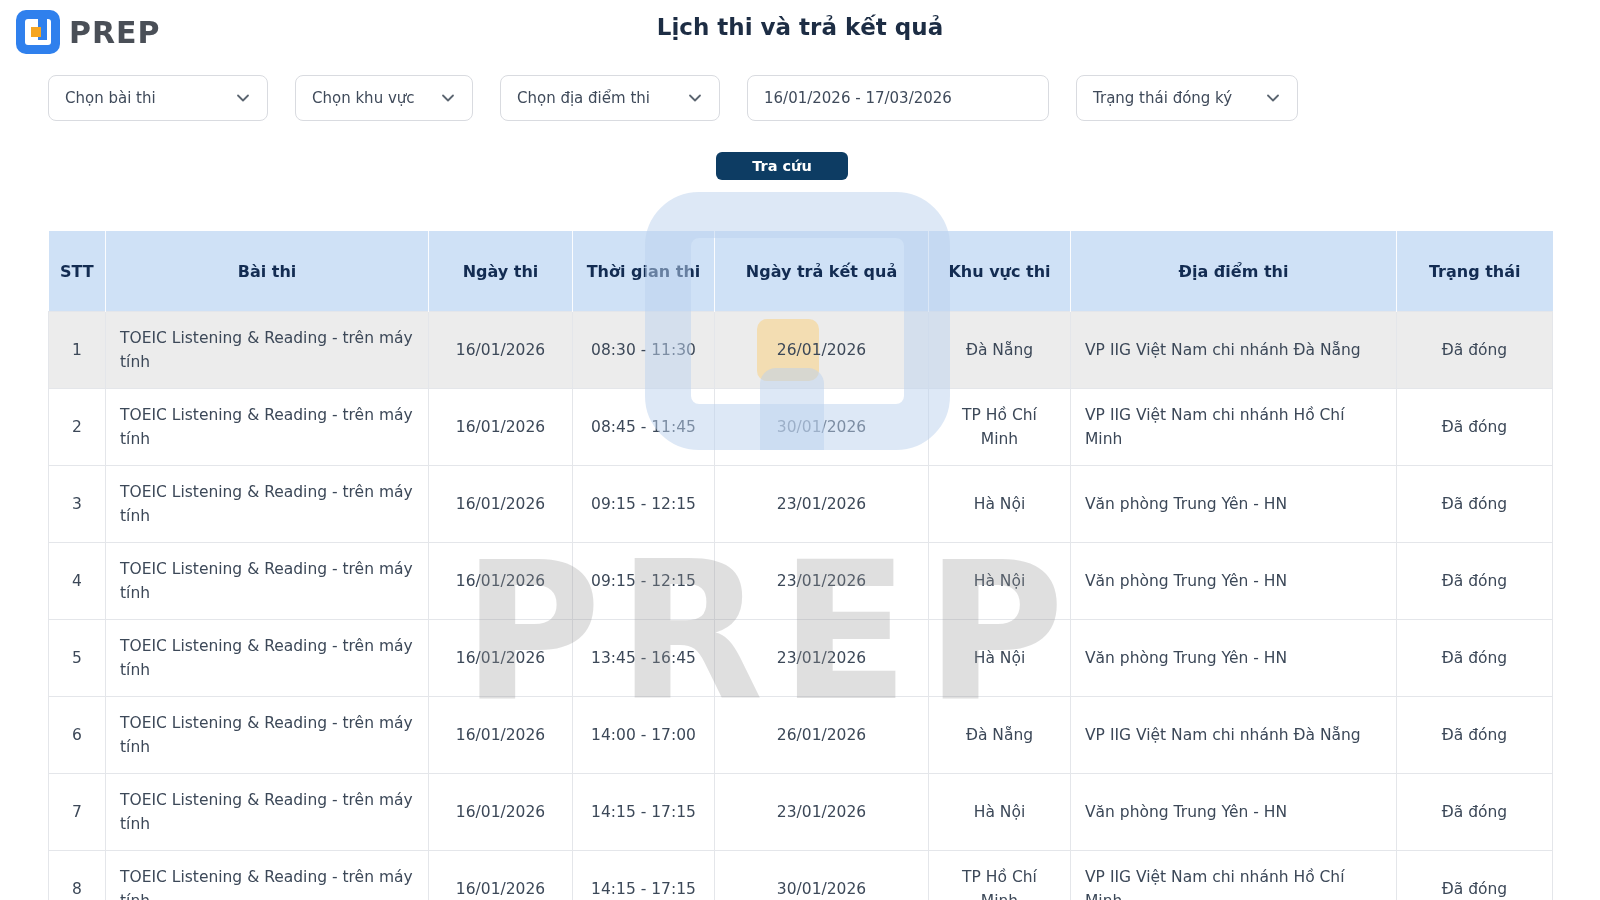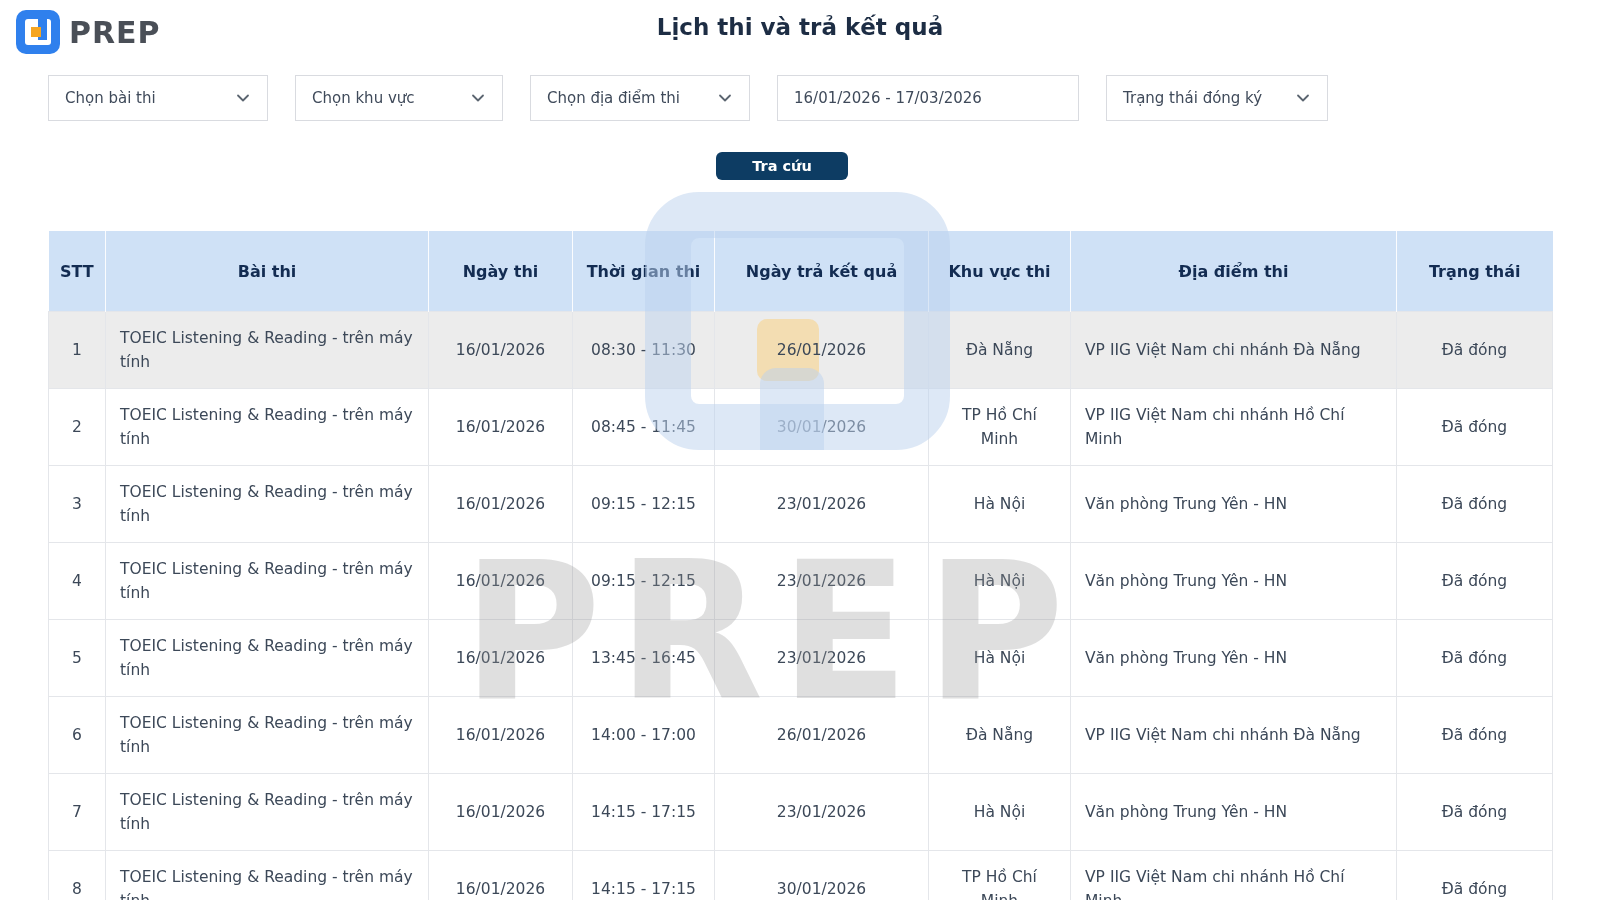--- a/index.html
+++ b/index.html
@@ -34,26 +34,26 @@
   .brand-name { font-size:30px; font-weight:700; color:#4a4f57; letter-spacing:1px; }
   .page-title {
     position:absolute; left:0; right:0; top:14px; margin:0; text-align:center;
     font-size:23px; font-weight:700; color:#1d2d44;
   }
 
   
   .filters { position:absolute; left:48px; top:75px; display:flex; gap:27px; }
   .select, .date-input {
     height:46px; box-sizing:border-box; background:#fff;
-    border:1px solid #d9dbe0; border-radius:0;
+    border:1px solid #d9dbe0; border-radius:8px;
     display:flex; align-items:center; justify-content:space-between;
     padding:8px 16px; font-size:15px; color:#3f4a5a; cursor:pointer;
   }
   .date-input { justify-content:flex-start; cursor:text; }
-  .w1{width:220px}.w2{width:208px}.w3{width:220px}.w4{width:302px}.w5{width:222px}
+  .w1{width:220px}.w2{width:178px}.w3{width:220px}.w4{width:302px}.w5{width:222px}
   .chev { width:16px; height:16px; flex:0 0 auto; margin-left:8px; }
 
   
   .actions { position:absolute; left:0; right:0; top:152px; display:flex; justify-content:center; gap:8px; transform:translateX(-18px); }
   .btn {
     height:28px; background:var(--accent-navy,#0d3c63); color:#fff;
     border:none; border-radius:6px; font-family:inherit;
     font-size:14.5px; font-weight:700; padding:0 36px; cursor:pointer;
   }
 

